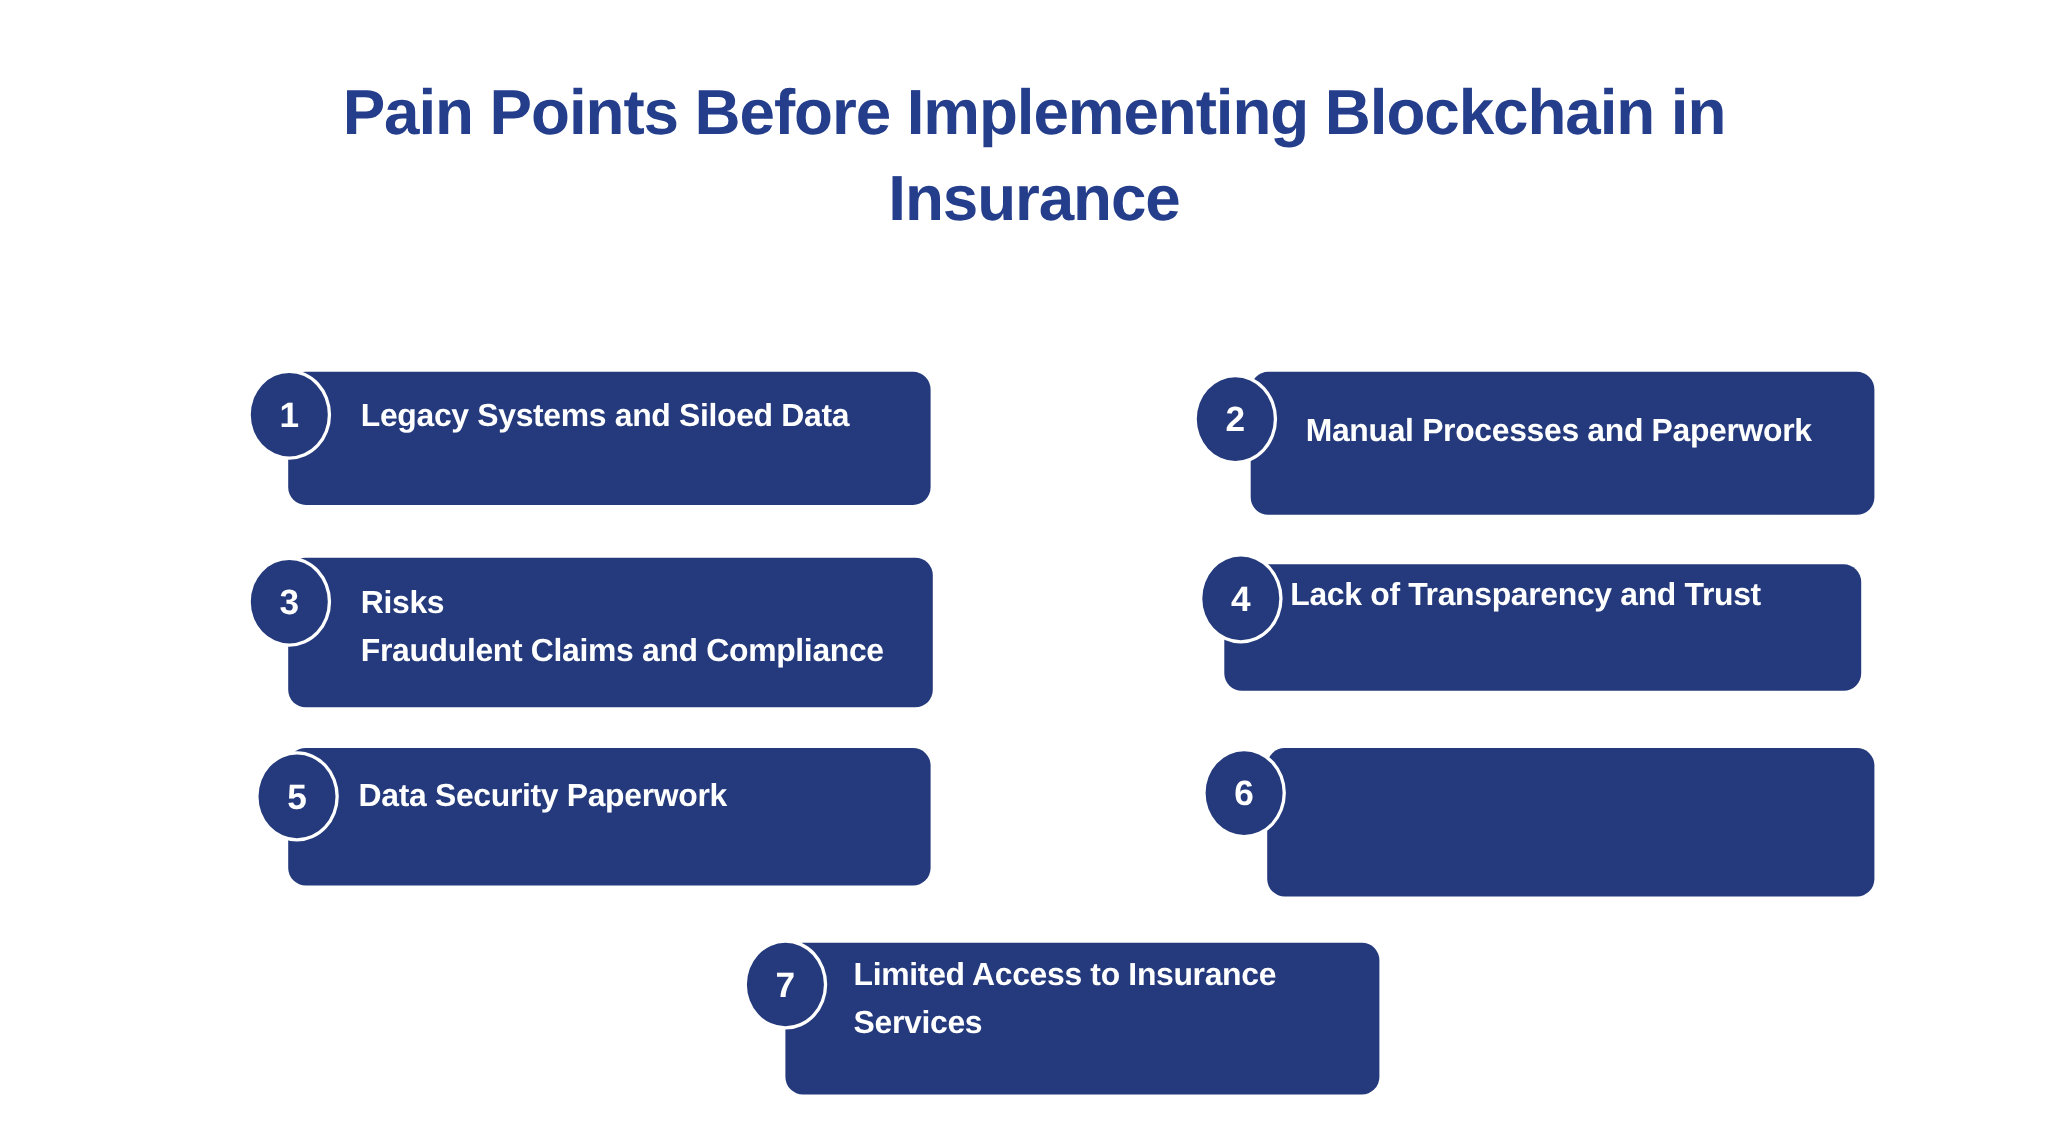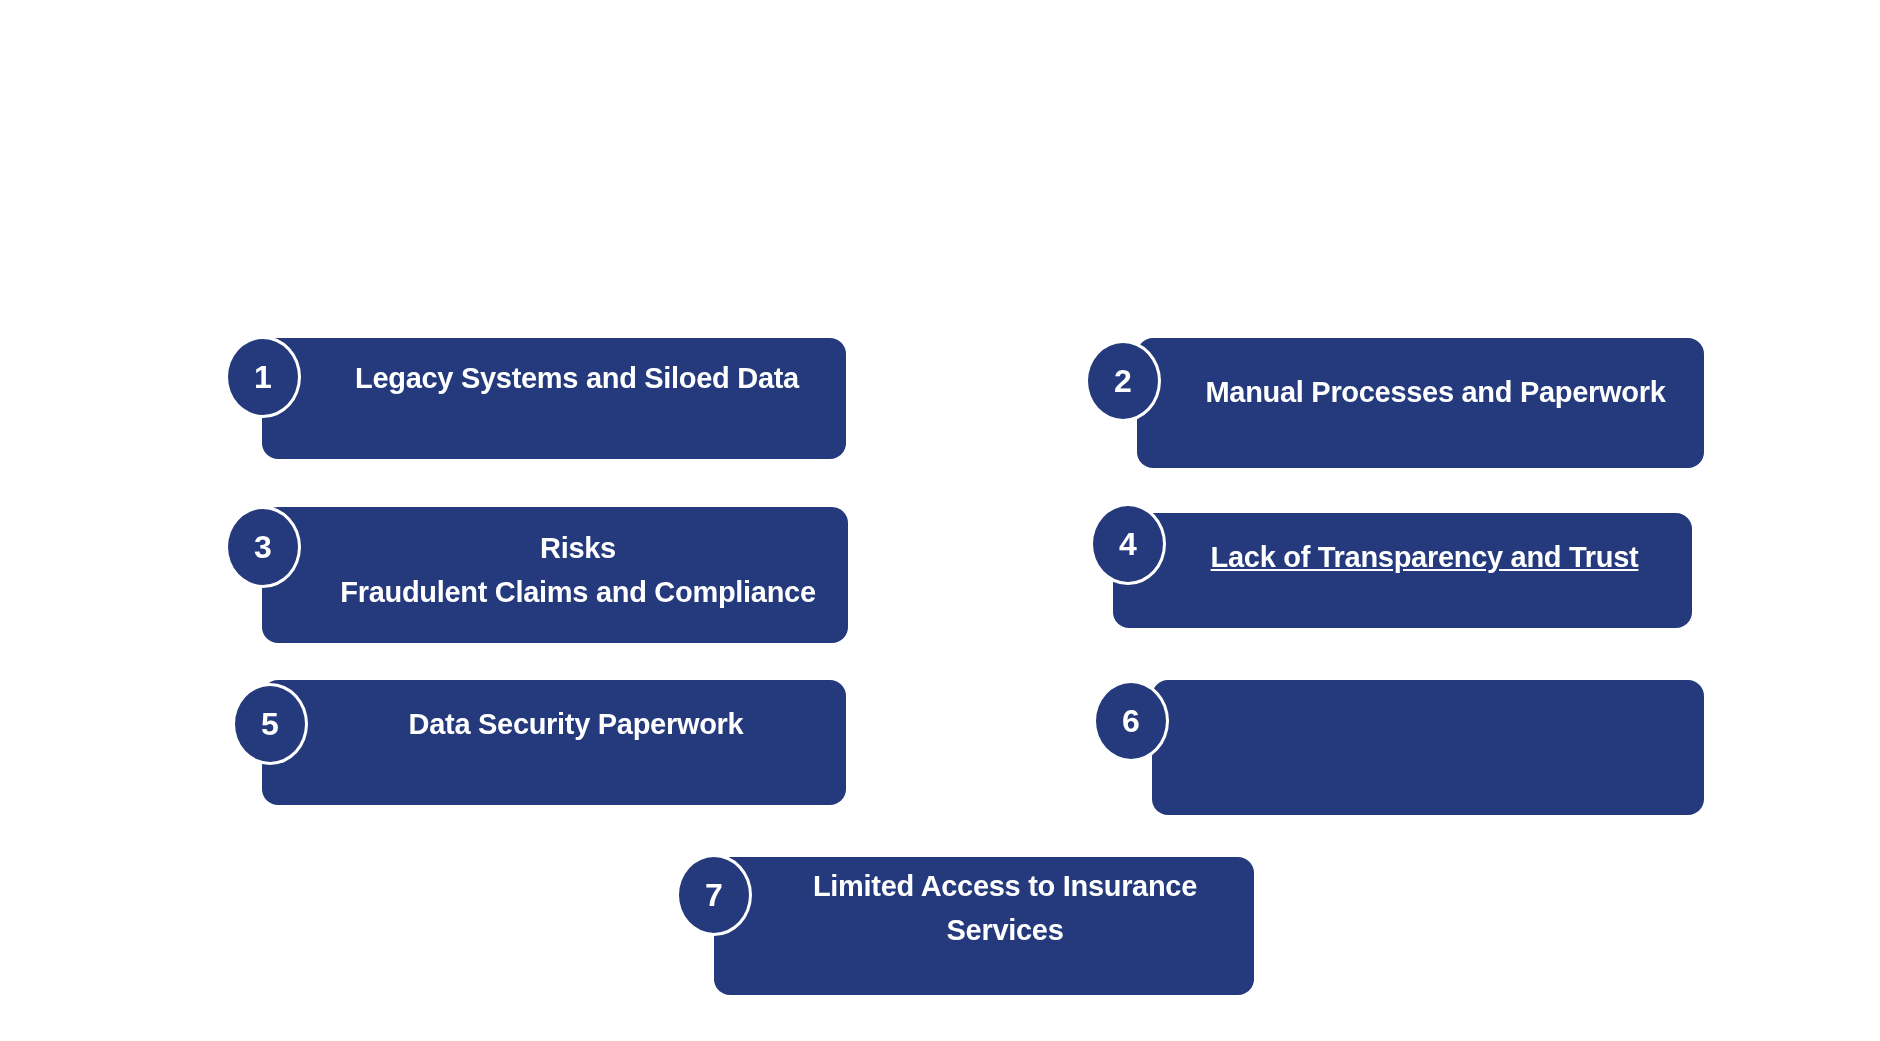--- a/index.html
+++ b/index.html
@@ -52,27 +52,31 @@
     z-index:2;
   }
   .label{
     position:relative;
     z-index:1;
     font-size:29px;
     font-weight:bold;
     line-height:44px;
     letter-spacing:-0.3px;
   }
-  .label .line{white-space:nowrap;text-align:center;}
+  .label .line{white-space:nowrap;}
 </style>
 </head>
 <body>
 
 <div class="canvas">
 
+  <div class="title">
+    <div class="line">Pain Points Before Implementing Blockchain in</div>
+    <div class="line">Insurance</div>
+  </div>
 
   <div class="item" style="left:262px; top:338px; width:584px; height:121px;">
     <div class="badge" style="left:-37px; top:-2px;">
       <span>1</span>
     </div>
     <div class="label" style="padding:18px 20px 0 66px;">
       <div class="line">Legacy Systems and Siloed Data</div>
     </div>
   </div>
 
@@ -92,21 +96,21 @@
     <div class="label" style="padding:19px 20px 0 66px;">
       <div class="line">Risks</div>
       <div class="line">Fraudulent Claims and Compliance</div>
     </div>
   </div>
 
   <div class="item" style="left:1113px; top:513px; width:579px; height:115px;">
     <div class="badge" style="left:-23px; top:-10px;">
       <span>4</span>
     </div>
-    <div class="label" style="padding:22px 16px 0 60px;text-decoration:underline;">
+    <div class="label" style="padding:6px 16px 0 60px;">
       <div class="line">Lack of Transparency and Trust</div>
     </div>
   </div>
 
   <div class="item" style="left:262px; top:680px; width:584px; height:125px;">
     <div class="badge" style="left:-30px; top:3px;">
       <span>5</span>
     </div>
     <div class="label" style="padding:22px 20px 0 64px;">
       <div class="line">Data Security Paperwork</div>

